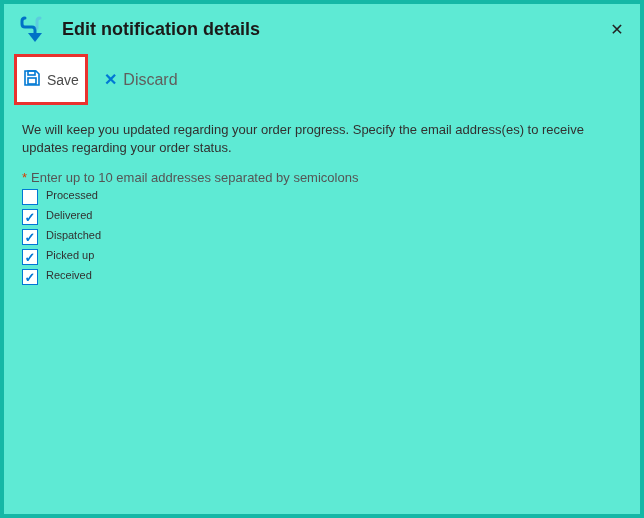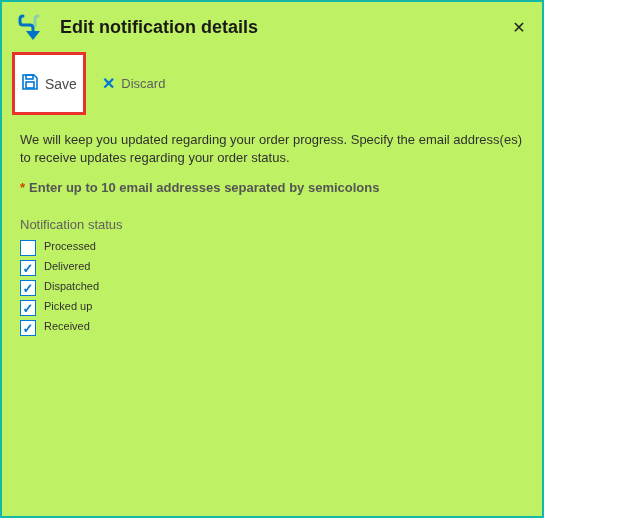--- a/index.html
+++ b/index.html
@@ -4,26 +4,26 @@
 <style>
   * { box-sizing: border-box; }
   body {
     margin: 0;
     font-family: "Segoe UI", Arial, sans-serif;
     font-size: 13px;
     color: #323130;
     background: #fff;
   }
   .frame {
-    width: 544px;
+    width: 644px;
     height: 518px;
-    border: 2px solid #14b8a6;
+    border: 4px solid #14b8a6;
     position: relative;
     overflow: hidden;
-    background: #bef264;
+    background: #5eead4;
   }
   .header {
     display: flex;
     align-items: center;
     padding: 10px 14px 8px 14px;
   }
   .header .title {
     font-size: 18px;
     font-weight: 600;
     color: #1b1a19;
@@ -33,53 +33,52 @@
   .close-x { font-size: 16px; color: #222; width: 18px; text-align: center; cursor: pointer; }
   .logo-wrap { width: 34px; height: 30px; display:flex; align-items:center; justify-content:center; }
   .toolbar {
     display: flex;
     align-items: center;
     padding: 2px 10px 10px 10px;
     gap: 10px;
   }
   .save-highlight {
     border: 3px solid #e9322e;
-    padding: 18px 6px;
+    padding: 12px 6px;
     display: inline-flex;
     align-items: center;
     gap: 6px;
     color: #4a4a4a;
     cursor: pointer;
     background: #fff;
   }
   .save-highlight .lbl { font-size: 14px; color: #4a4a4a; }
   .discard-btn {
     display: inline-flex;
     align-items: center;
     gap: 6px;
     padding: 4px 6px;
     color: #605e5c;
     cursor: pointer;
   }
   .discard-btn .xico { color: #0078d4; font-weight: 700; font-size: 16px; line-height: 1; }
-  .discard-btn .lbl { font-size: 13px; color: #605e5c; }
+  .discard-btn .lbl { font-size: 16px; color: #605e5c; }
   .body {
     padding: 6px 18px 0 18px;
   }
   .desc {
     font-size: 13px;
     color: #323130;
     line-height: 1.35;
     margin-bottom: 14px;
   }
   .field-label {
     font-size: 13px;
     color: #555;
     margin-bottom: 4px;
-    font-weight: bold;
   }
   .req { color: #d83b01; margin-right: 4px; }
   textarea.email-input {
     width: 100%;
     height: 128px;
     border: 1px solid #8a8886;
     padding: 8px 10px;
     font-family: inherit;
     font-size: 13px;
     color: #323130;
@@ -153,21 +152,20 @@
     </div>
   </div>
 
   <div class="body">
     <div class="desc">We will keep you updated regarding your order progress. Specify the email address(es) to receive updates regarding your order status.</div>
 
     <div class="field-label">
       <span class="req">*</span><span>Enter up to 10 email addresses separated by semicolons</span>
     </div>
 
-    <div class="section-title">Notification status</div>
 
     <div id="status-list">
         <div class="chk-row">
           <span class="chkbox unchecked"></span>
           <span>Processed</span>
         </div>
         <div class="chk-row">
           <span class="chkbox checked"></span>
           <span>Delivered</span>
         </div>

